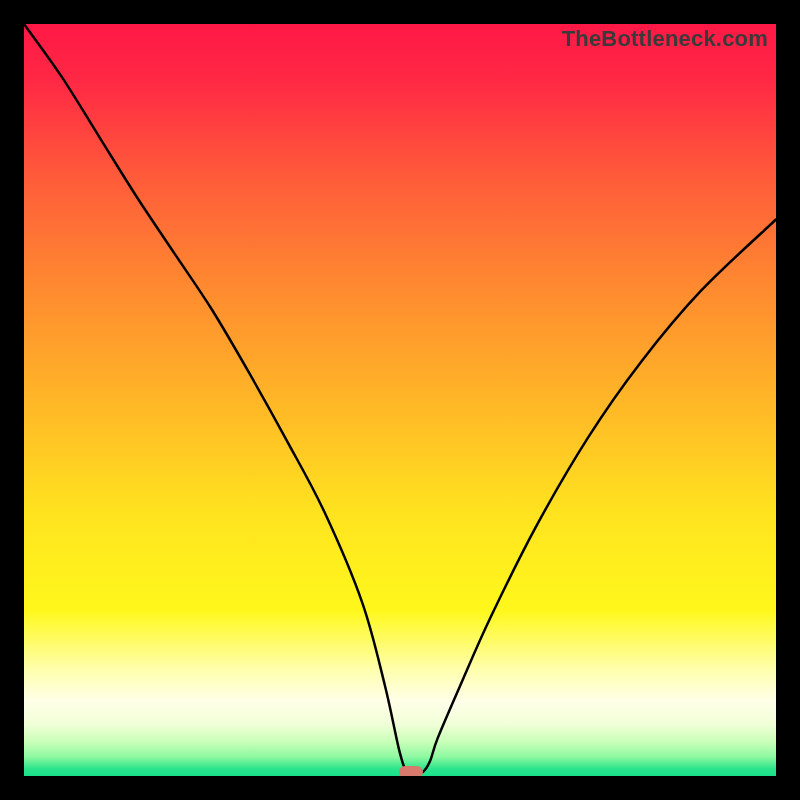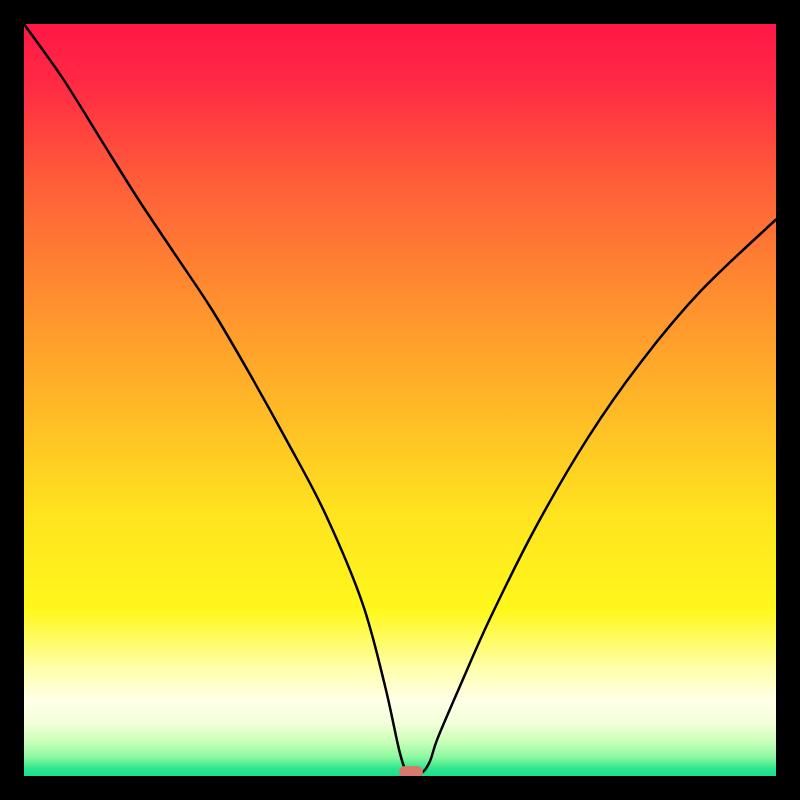--- a/index.html
+++ b/index.html
@@ -81,20 +81,21 @@
             <stop offset="93%" stop-color="#f2ffd8"></stop>
             <stop offset="95.5%" stop-color="#c8ffb8"></stop>
             <stop offset="97.5%" stop-color="#8cf8a0"></stop>
             <stop offset="99%" stop-color="#2de58c"></stop>
             <stop offset="100%" stop-color="#19e08a"></stop>
           </linearGradient>
       </defs>
       <rect x="0" y="0" width="100" height="100" fill="url(#grad)"></rect>
     </svg>
 
+    <div class="watermark">TheBottleneck.com</div>
 
     <svg class="curve" viewBox="0 0 100 100" preserveAspectRatio="none">
       <path id="curve-path" fill="none" stroke-width="0.35" stroke-linecap="round" stroke-linejoin="round" vector-effect="non-scaling-stroke" d="M 0 0 C 0.8333333333333334 1.1666666666666667, 3.333333333333333 4.5, 5 7 C 6.666666666666667 9.5, 8.333333333333334 12.333333333333334, 10 15 C 11.666666666666666 17.666666666666668, 13.333333333333334 20.416666666666668, 15 23 C 16.666666666666668 25.583333333333332, 18.333333333333332 28, 20 30.5 C 21.666666666666668 33, 23.333333333333332 35.333333333333336, 25 38 C 26.666666666666668 40.666666666666664, 28.333333333333332 43.583333333333336, 30 46.5 C 31.666666666666668 49.416666666666664, 33.333333333333336 52.416666666666664, 35 55.5 C 36.666666666666664 58.583333333333336, 38.333333333333336 61.416666666666664, 40 65 C 41.666666666666664 68.58333333333333, 43.666666666666664 73.16666666666667, 45 77 C 46.333333333333336 80.83333333333333, 47.166666666666664 84.66666666666667, 48 88 C 48.833333333333336 91.33333333333333, 49.5 95.08333333333333, 50 97 C 50.5 98.91666666666667, 50.666666666666664 99.08333333333333, 51 99.5 C 51.333333333333336 99.91666666666667, 51.666666666666664 99.5, 52 99.5 C 52.333333333333336 99.5, 52.666666666666664 99.75, 53 99.5 C 53.333333333333336 99.25, 53.666666666666664 98.75, 54 98 C 54.333333333333336 97.25, 54.33333333333334 96.66666666666667, 55.00000000000001 95 C 55.66666666666667 93.33333333333333, 56.83333333333333 90.66666666666667, 57.99999999999999 88 C 59.16666666666666 85.33333333333333, 60.33333333333333 82.5, 62 79 C 63.66666666666667 75.5, 65.83333333333333 71, 68 67 C 70.16666666666667 63, 72.66666666666667 58.66666666666667, 75 55 C 77.33333333333333 51.33333333333333, 79.5 48.24999999999999, 82 44.99999999999999 C 84.5 41.74999999999999, 87 38.666666666666664, 90 35.5 C 93 32.333333333333336, 98.33333333333333 27.583333333333332, 100 26" stroke="#000000" style="stroke-width: 2.5px;"></path>
     </svg>
 
     <div class="marker" id="min-marker" style="left: 387.28px; top: 748.24px; background: rgb(215, 122, 109);"></div>
 
   </div>
 </div>
 

